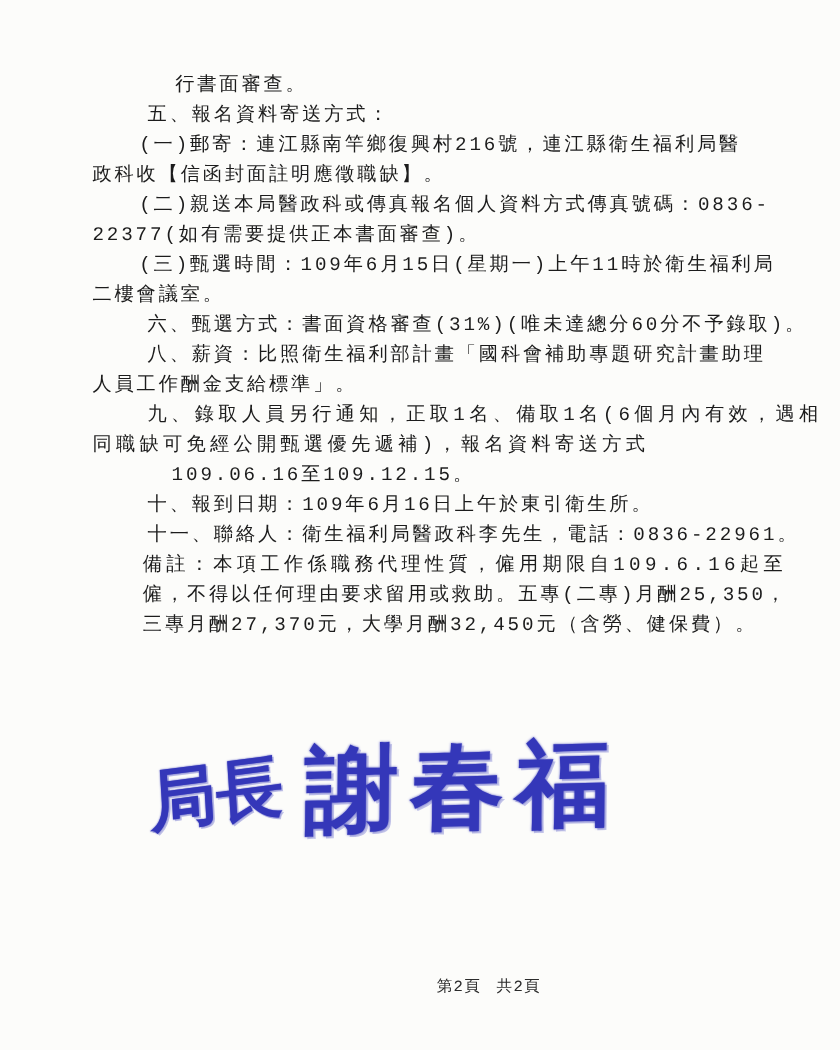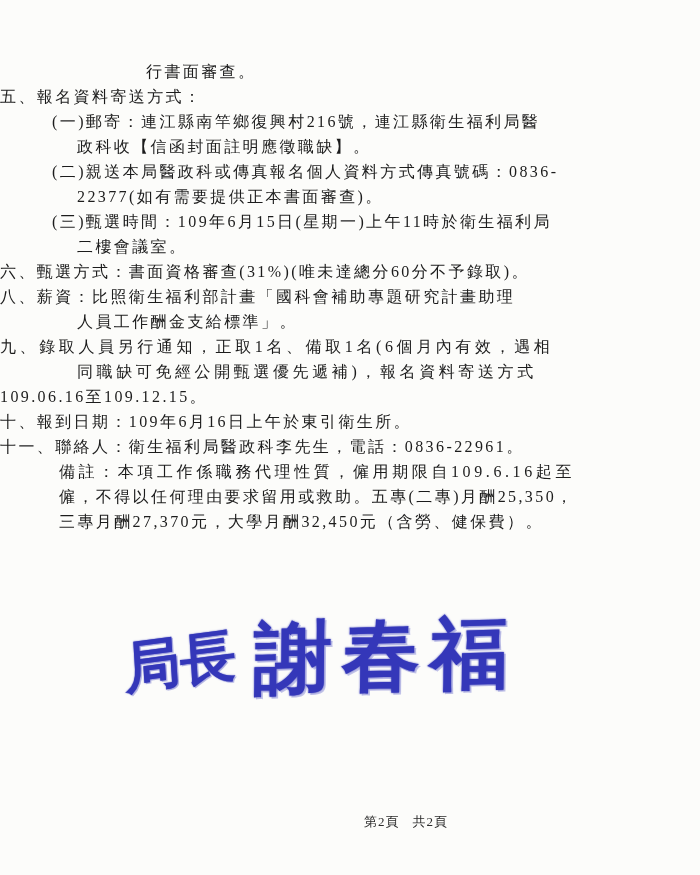--- a/index.html
+++ b/index.html
@@ -1,36 +1,36 @@
 <!DOCTYPE html>
 <html><head>
 <meta charset="utf-8">
 <style>
   html,body { margin:0; padding:0; background:#e8e8e6; }
   .page {
     position:relative;
     width:700px; height:875px;
     margin:0 auto;
     background:#fcfcfa;
-    font-family:Liberation Serif, serif;
+    font-family:Liberation Mono, monospace;
     color:#1c1c1c;
     overflow:hidden;
   }
   .doc { position:absolute; top:59px; left:0; width:700px; }
   .line {
     height:25px; line-height:25px;
     font-size:16px;
     letter-spacing:2.4px;
     white-space:nowrap;
   }
-  .indent-item    { }
-  .indent-sub     { padding-left:52px; }
-  .indent-note    { padding-left:59px; }
+  .indent-item    { padding-left:123px; }
+  .indent-sub     { padding-left:116px; }
+  .indent-note    { padding-left:119px; }
   .indent-cont    { padding-left:77px; }
-  .indent-contnum { }
+  .indent-contnum { padding-left:143px; }
   .indent-hang    { padding-left:146px; }
   .wide           { letter-spacing:3.6px; }
 
   .signature {
     position:absolute; left:124px; top:606px;
     display:flex; align-items:center;
     transform:rotate(-1.5deg);
     pointer-events:none;
   }
   .sig-title {

